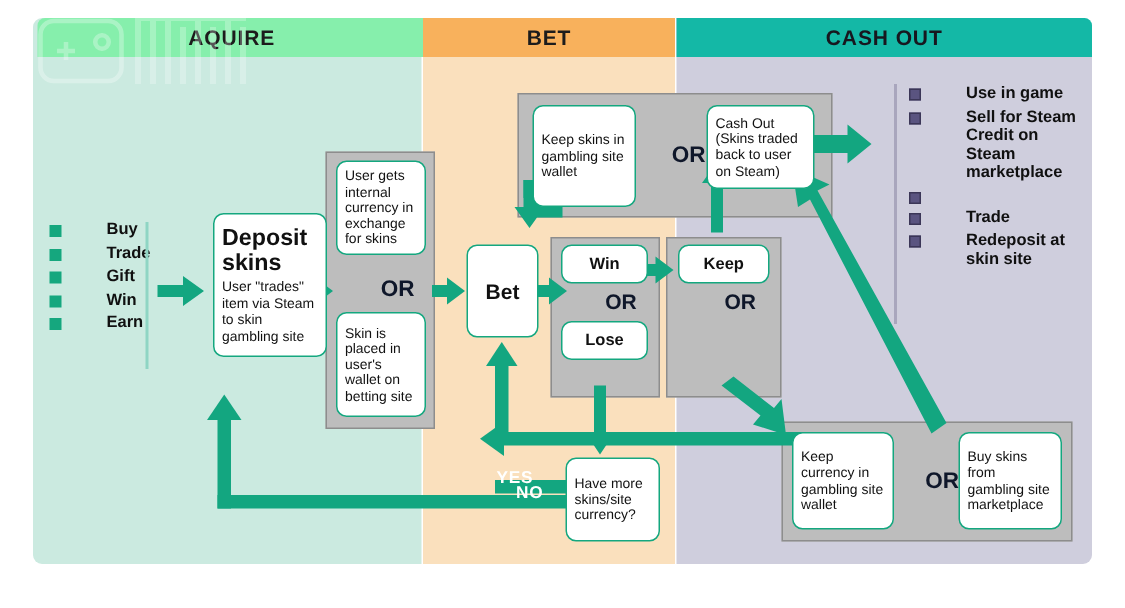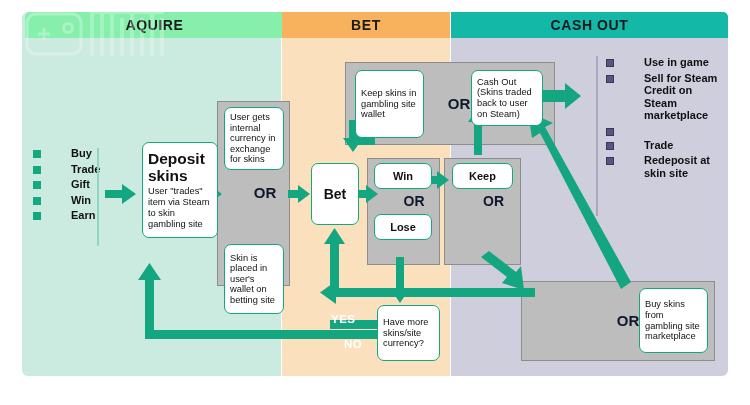--- a/index.html
+++ b/index.html
@@ -183,21 +183,21 @@
 
   <div class="card" style="left:126px;top:142px;width:76px;height:96px;margin-left:16px;">
     <div class="lead">Deposit skins</div>
     <div class="sub">User "trades" item via Steam to skin gambling site</div>
   </div>
 
   <div class="card" style="left:224px;top:107px;width:60px;height:63px;">
     <div class="t">User gets internal currency in exchange for skins</div>
   </div>
   <div class="or" style="left:224px;top:184px;width:60px;">OR</div>
-  <div class="card" style="left:224px;top:208px;width:60px;height:70px;margin-top:36px;">
+  <div class="card" style="left:224px;top:208px;width:60px;height:70px;">
     <div class="t">Skin is placed in user's wallet on betting site</div>
   </div>
 
   <div class="card center bigc" style="left:311px;top:163px;width:48px;height:62px;">
     <div class="t">Bet</div>
   </div>
 
   <div class="card center medc" style="left:374px;top:163px;width:58px;height:26px;">
     <div class="t">Win</div>
   </div>
@@ -212,25 +212,28 @@
   <div class="or" style="left:452px;top:193px;width:61px;font-size:14px;">OR</div>
 
   <div class="card" style="left:355px;top:70px;width:69px;height:68px;">
     <div class="t">Keep skins in gambling site wallet</div>
   </div>
   <div class="or" style="left:424px;top:95px;width:48px;">OR</div>
   <div class="card" style="left:471px;top:70px;width:72px;height:56px;">
     <div class="t">Cash Out (Skins traded back to user on Steam)</div>
   </div>
 
+  <div class="card" style="left:528px;top:288px;width:68px;height:65px;">
+    <div class="t">Keep currency in gambling site wallet</div>
+  </div>
   <div class="or" style="left:596px;top:312px;width:42px;">OR</div>
   <div class="card" style="left:639px;top:288px;width:69px;height:65px;">
     <div class="t">Buy skins from gambling site marketplace</div>
   </div>
 
   <div class="card" style="left:377px;top:305px;width:63px;height:56px;">
     <div class="t">Have more skins/site currency?</div>
   </div>
 
   <span class="yn" style="left:331px;top:313px;text-align:center;">YES</span>
-  <span class="yn" style="left:344px;top:338px;">NO</span>
+  <span class="yn" style="left:344px;top:323px;">NO</span>
 
 </div>
 
 </body></html>

